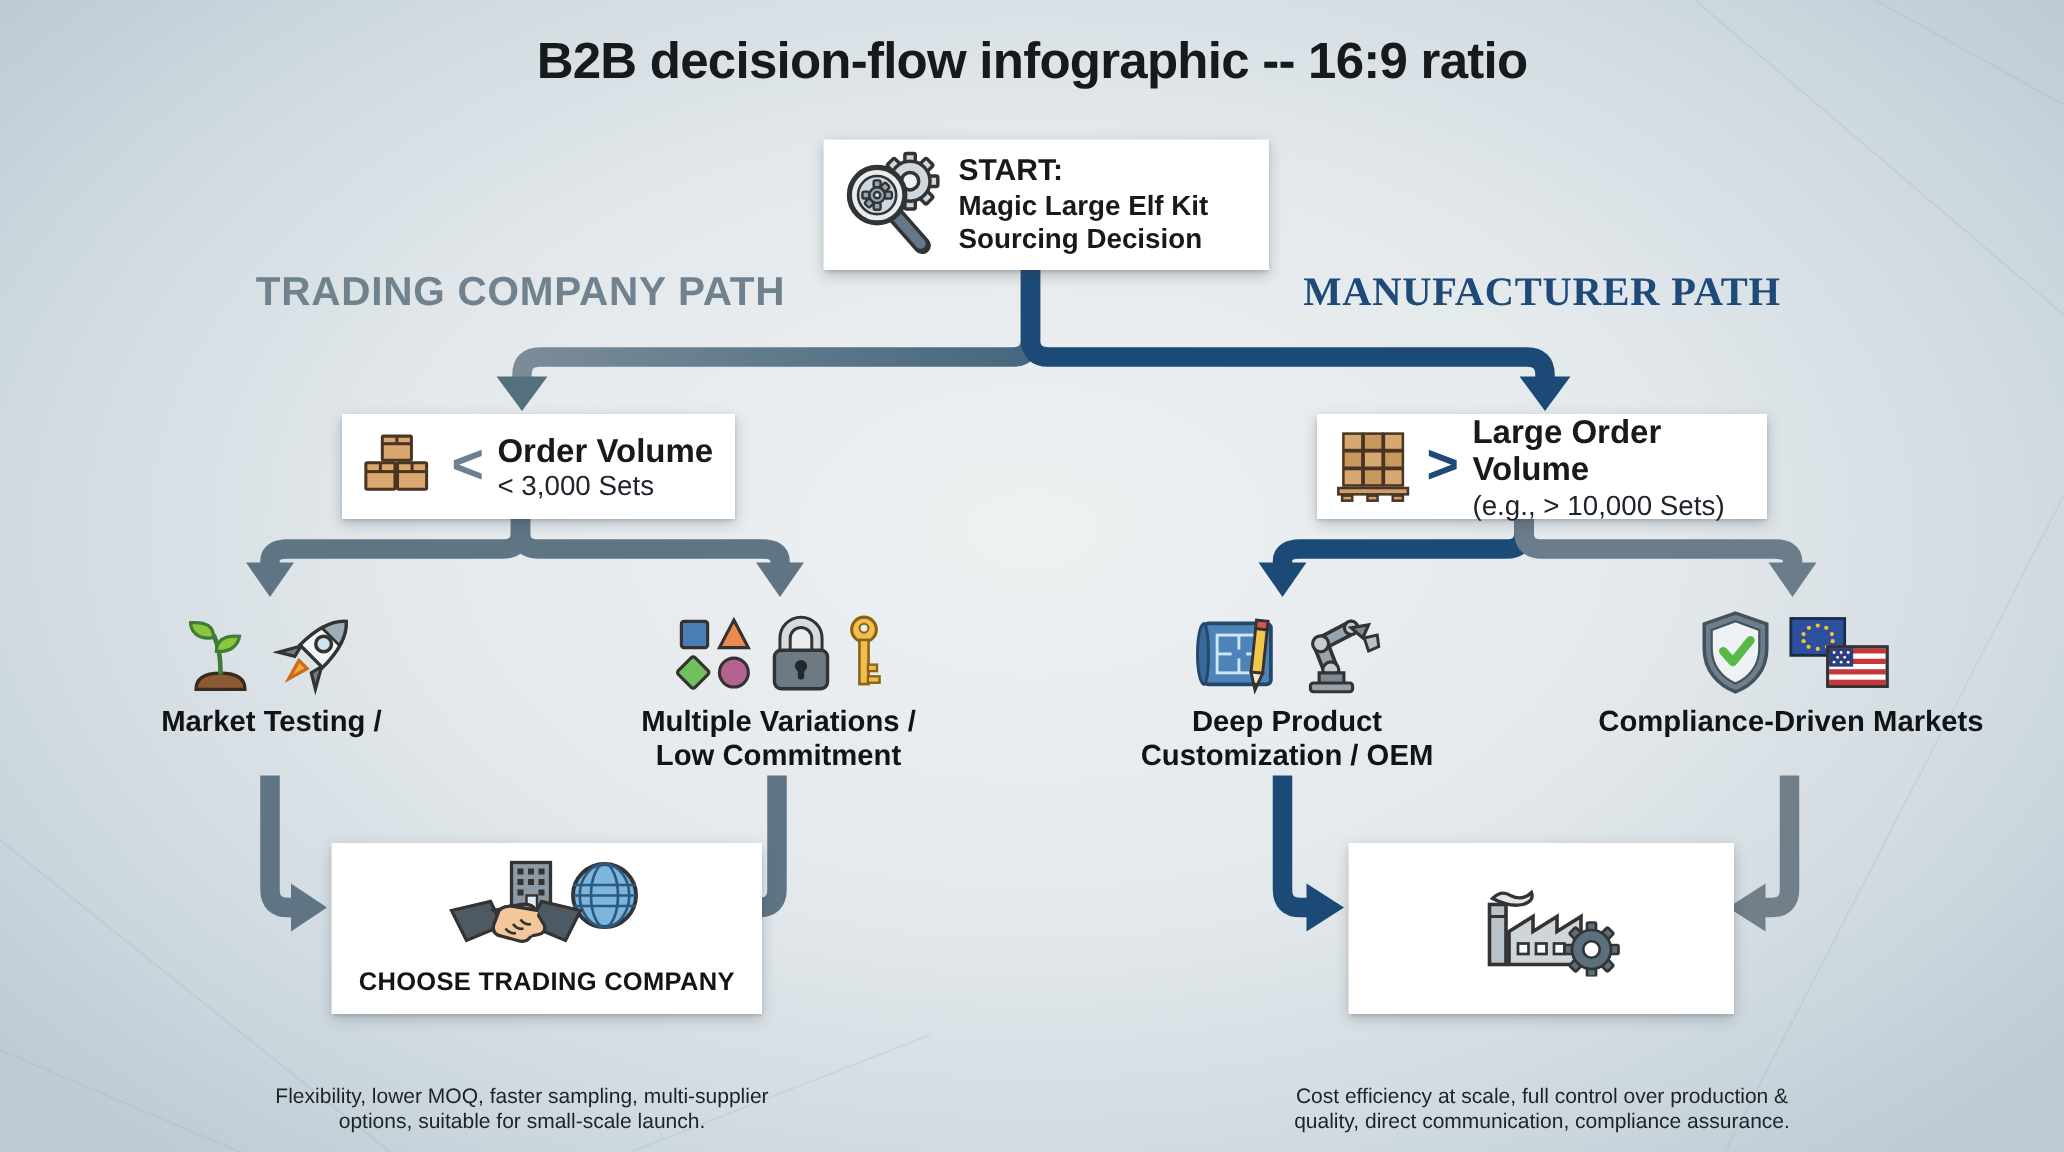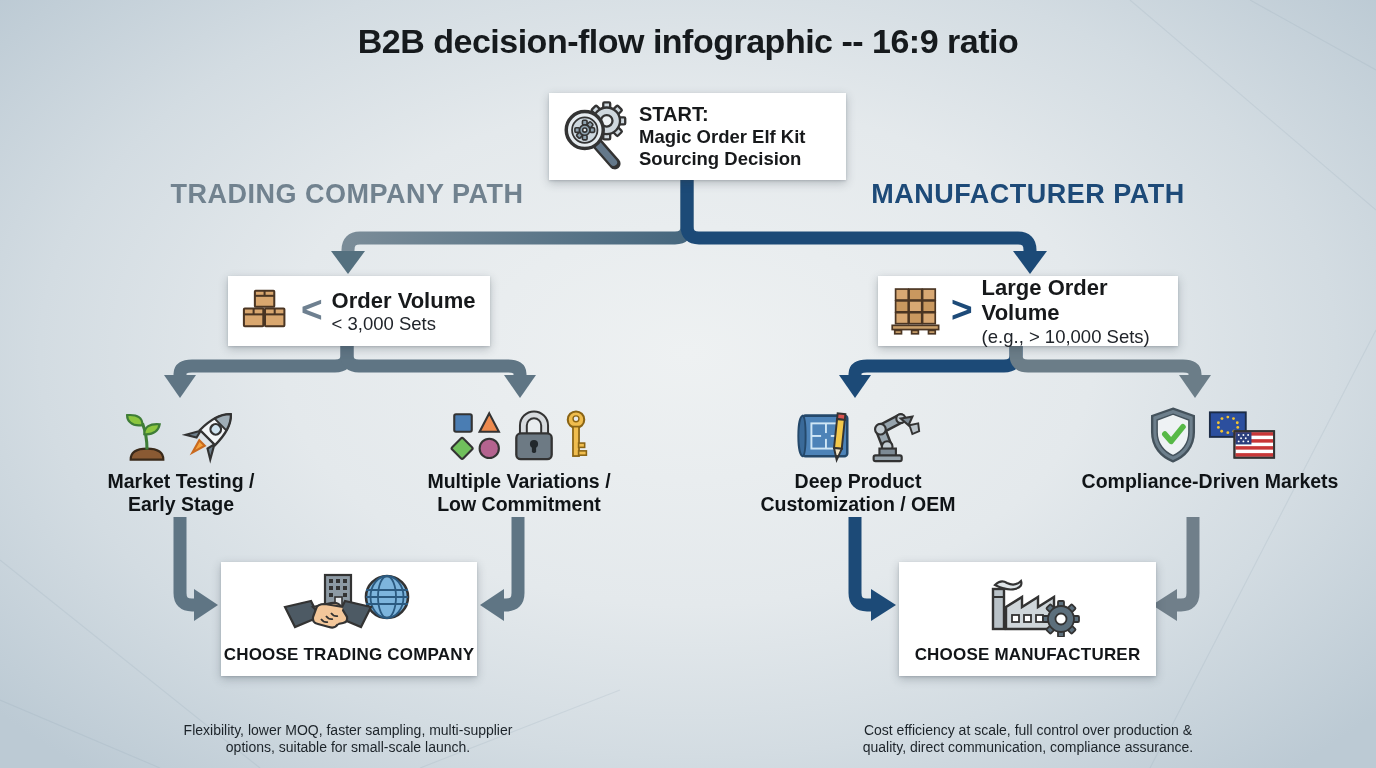--- a/index.html
+++ b/index.html
@@ -8,21 +8,21 @@
     font-family:"Liberation Sans","DejaVu Sans",sans-serif;
     background:radial-gradient(ellipse 900px 560px at 50% 46%, #eef1f2 0%, #e4e9ec 45%, #d3dce2 72%, #bccad4 100%);
   }
   .abs{position:absolute;}
   .title{
     left:0;top:22px;width:1376px;text-align:center;
     font-size:34px;font-weight:800;color:#161a1d;letter-spacing:-.5px;
   }
   .path-label{top:179px;width:460px;text-align:center;font-size:27px;font-weight:800;letter-spacing:.5px;}
   .path-label.trading{left:117px;color:#71828f;}
-  .path-label.manufacturer{left:798px;color:#1d4a78;}
+  .path-label.manufacturer{left:798px;color:#1d4a78;font-family:Liberation Serif, serif;}
   .card{
     background:#ffffff;border-radius:0;
     box-shadow:0 3px 9px rgba(45,58,70,.28), 0 1px 2px rgba(45,58,70,.18);
     display:flex;align-items:center;
   }
   .start-card{left:549px;top:93px;width:279px;height:87px;padding:0 10px 0 8px;gap:8px;}
   .start-text{line-height:1.18;color:#17191b;text-align:left;}
   .start-text .l1{font-size:20px;font-weight:800;}
   .start-text .l2,.start-text .l3{font-size:18.5px;font-weight:800;}
   .decision-card{height:70px;gap:9px;padding:0 12px 0 10px;}
@@ -33,23 +33,23 @@
   .comparator.navy{color:#1d4a78;}
   .decision-text{line-height:1.15;color:#17191b;text-align:left;}
   .decision-text .dt{font-size:22px;font-weight:800;}
   .decision-text .ds{font-size:18.5px;font-weight:400;color:#20242a;}
   .branch{ text-align:center;color:#101417;}
   .branch .icons{display:flex;align-items:flex-end;justify-content:center;gap:6px;height:66px;margin-bottom:4px;}
   .branch .bl{font-size:19.5px;font-weight:700;line-height:1.2;}
   .branch.market{left:66px;top:400px;width:230px;}
   .branch.variations{left:396px;top:400px;width:246px;}
   .branch.deep{left:735px;top:400px;width:246px;}
-  .branch.compliance{left:1058px;top:400px;width:272px;margin-left:16px;}
+  .branch.compliance{left:1058px;top:400px;width:272px;}
   .choose-card{flex-direction:column;justify-content:center;gap:8px;}
-  .choose-card.left{left:221px;top:562px;width:256px;height:114px;}
+  .choose-card.left{left:221px;top:562px;width:287px;height:114px;}
   .choose-card.right{left:899px;top:562px;width:257px;height:114px;}
   .choose-label{font-size:17px;font-weight:800;color:#121518;letter-spacing:.2px;}
   .benefit{top:722px;width:600px;text-align:center;font-size:14px;font-weight:400;color:#1c2329;line-height:1.18;}
   .benefit.left{left:48px;}
   .benefit.right{left:728px;}
   svg{display:block;}
 </style>
 </head>
 <body>
 
@@ -140,21 +140,21 @@
             <rect x="4.5" y="-2" width="4" height="4" rx="1"></rect>
           <rect x="-2" y="-8.5" width="4" height="4" rx="1" transform="rotate(45)"></rect>
             <rect x="-2" y="4.5" width="4" height="4" rx="1" transform="rotate(45)"></rect>
           <circle r="4.5"></circle>
             <circle r="1.8" fill="#eef2f4"></circle>
         </g>
       </svg>
     </span>
     <div class="start-text">
       <div class="l1">START:</div>
-      <div class="l2">Magic Order Elf Kit</div>
+      <div class="l2">Magic Large Elf Kit</div>
       <div class="l3">Sourcing Decision</div>
     </div>
   </div>
 
   <div class="abs card decision-card left">
     <span>
       <svg width="54" height="54" viewBox="0 0 64 64">
         <g stroke="#4a3523" stroke-width="2.4" fill="#d9a76f">
           <rect x="20" y="8" width="23" height="19" rx="1"></rect>
           <line x1="20" y1="14" x2="43" y2="14"></line>
@@ -221,21 +221,20 @@
             <polygon points="42,38 50,52 40,46" fill="#6e7f8b" stroke="#333" stroke-width="2.2"></polygon>
             <polygon points="28,46 36,46 32,60" fill="#f6a33c" stroke="#c96a1f" stroke-width="2.2"></polygon>
             <path d="M32 4 C41 12 43 25 43 38 L21 38 C21 25 23 12 32 4 Z" fill="#f3f6f8" stroke="#333" stroke-width="2.4"></path>
             <path d="M32 4 C36 8 39 13 40.5 19 L23.5 19 C25 13 28 8 32 4 Z" fill="#9fadb6" stroke="#333" stroke-width="2"></path>
             <circle cx="32" cy="26" r="5.4" fill="#cfe3ef" stroke="#333" stroke-width="2.4"></circle>
           </g>
         </svg>
       </span>
     </div>
     <div class="bl">Market Testing /</div>
-    <div class="bl">Early Stage</div>
   </div>
 
   <div class="abs branch variations">
     <div class="icons">
       <span>
         <svg width="56" height="58" viewBox="0 0 64 64">
           <rect x="6" y="6" width="20" height="20" rx="2" fill="#4a7db3" stroke="#333" stroke-width="2.4"></rect>
           <polygon points="46,5 57,26 35,26" fill="#ed8a4e" stroke="#333" stroke-width="2.4"></polygon>
           <rect x="6" y="36" width="18" height="18" rx="2" fill="#70c05c" stroke="#333" stroke-width="2.4" transform="rotate(45 15 45)"></rect>
           <circle cx="46" cy="45" r="11" fill="#b4638f" stroke="#333" stroke-width="2.4"></circle>
@@ -414,21 +413,20 @@
             <rect x="-3" y="-18" width="6" height="7" rx="1" transform="rotate(45)"></rect>
               <rect x="-3" y="11" width="6" height="7" rx="1" transform="rotate(45)"></rect>
             <rect x="-18" y="-3" width="7" height="6" rx="1" transform="rotate(45)"></rect>
               <rect x="11" y="-3" width="7" height="6" rx="1" transform="rotate(45)"></rect>
             <circle r="13"></circle>
           </g>
           <circle r="5.5" fill="#ffffff" stroke="#333" stroke-width="1.8"></circle>
         </g>
       </svg>
     </span>
-    <div class="choose-label">CHOOSE MANUFACTURER</div>
   </div>
 
   <div class="abs benefit left">
     <div>Flexibility, lower MOQ, faster sampling, multi-supplier</div>
     <div>options, suitable for small-scale launch.</div>
   </div>
   <div class="abs benefit right">
     <div>Cost efficiency at scale, full control over production &amp;</div>
     <div>quality, direct communication, compliance assurance.</div>
   </div>

